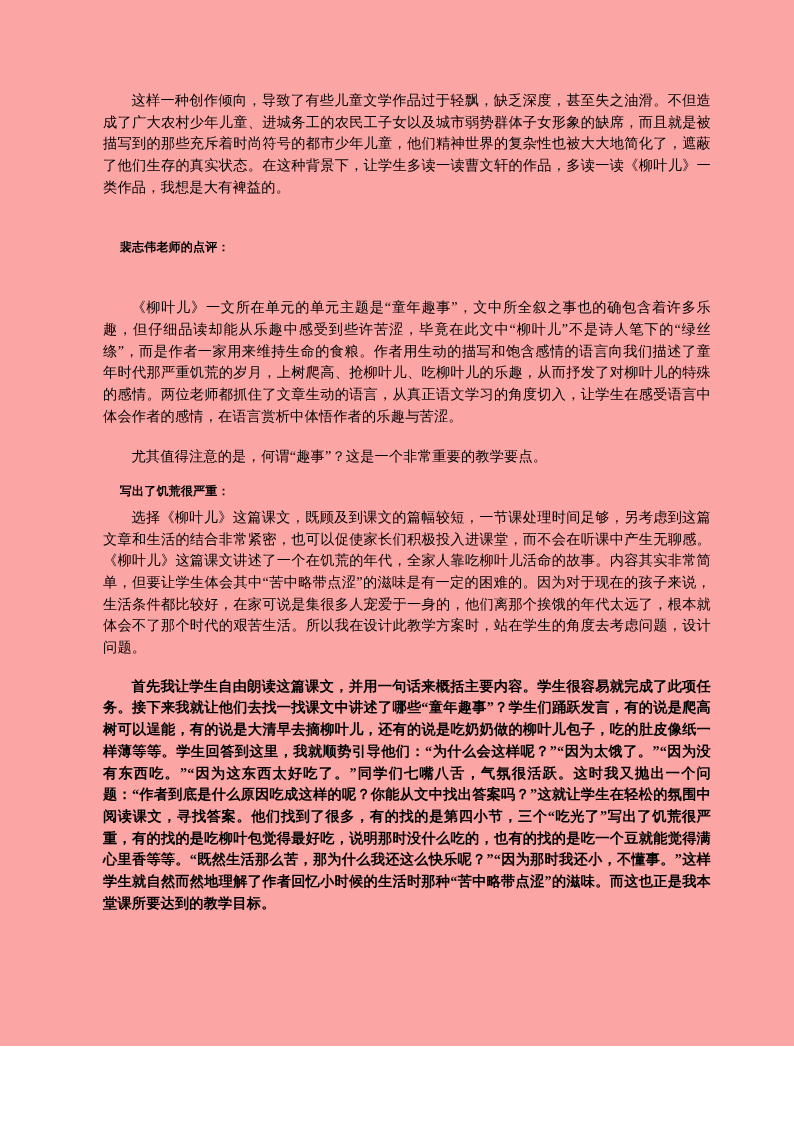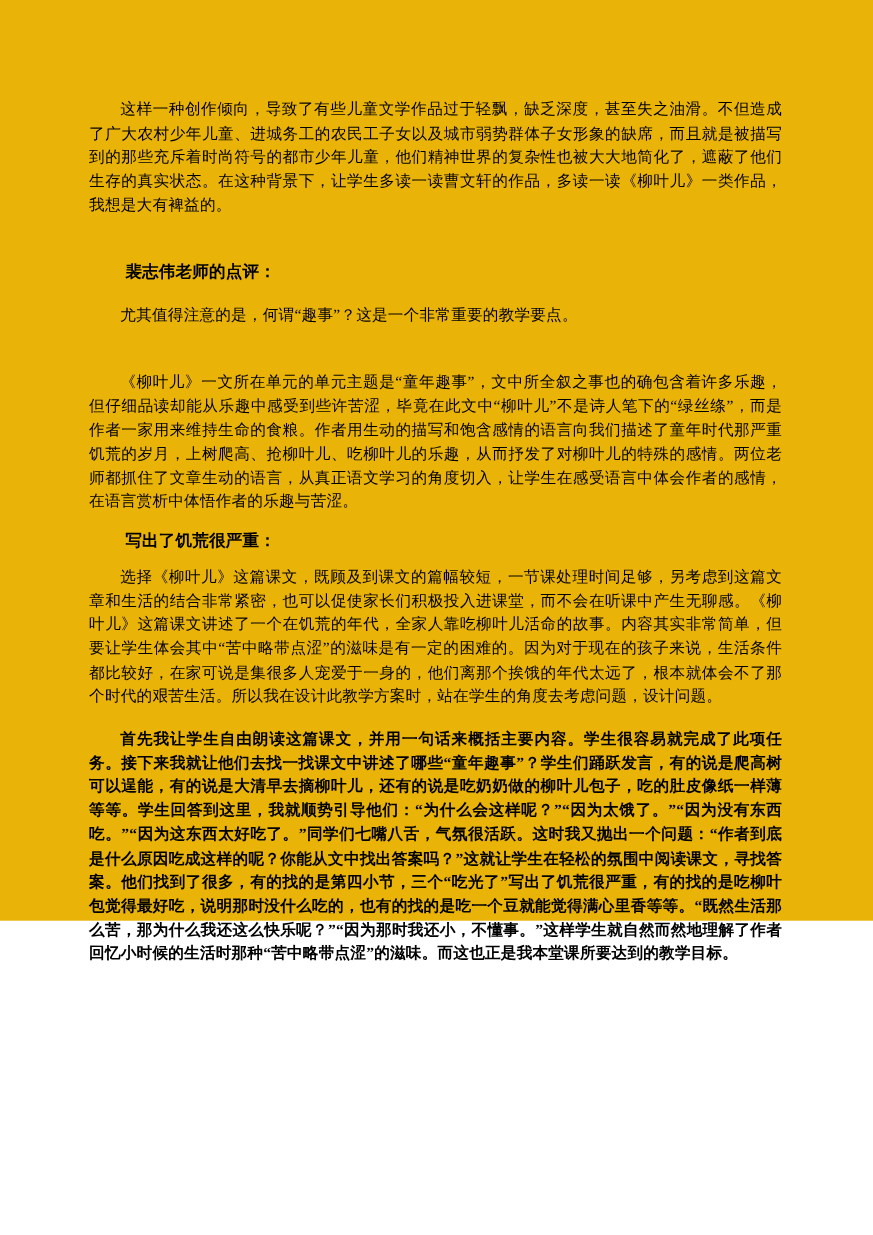--- a/index.html
+++ b/index.html
@@ -10,36 +10,36 @@
     width: 794px;
     height: 1123px;
     background: #ffffff;
     color: #000000;
     font-family: "Liberation Serif", "DejaVu Serif", serif;
     overflow: hidden;
   }
   .page {
     box-sizing: border-box;
     width: 794px;
-    height: 837px;
-    padding: 90px 83px 0 81px;
-    background: #eab308;
+    height: 1046px;
+    padding: 90px 83px 0 103px;
+    background: #fca5a5;
   }
   .para {
     margin: 0;
     font-size: 14.2px;
     line-height: 21.7px;
     letter-spacing: 0.2px;
     text-align: justify;
     text-indent: 2em;
     word-break: break-all;
   }
   .heading {
-    margin: 12px;
-    font-size: 15px;
+    margin: 0;
+    font-size: 12px;
     line-height: 21.7px;
     letter-spacing: 0.2px;
     font-weight: bold;
     text-indent: 1.4em;
     font-family: "Liberation Sans", "DejaVu Sans", sans-serif;
   }
   .b1 { margin-top: 38px; }
   .b2 { margin-top: 39px; }
   .b3 { margin-top: 19px; }
   .b4 { margin-top: 21px; }
@@ -48,23 +48,23 @@
   .b7 { margin-top: 17px; font-weight: bold; }
 </style>
 </head>
 <body>
 
 <div class="page">
   <p class="para b0">这样一种创作倾向，导致了有些儿童文学作品过于轻飘，缺乏深度，甚至失之油滑。不但造成了广大农村少年儿童、进城务工的农民工子女以及城市弱势群体子女形象的缺席，而且就是被描写到的那些充斥着时尚符号的都市少年儿童，他们精神世界的复杂性也被大大地简化了，遮蔽了他们生存的真实状态。在这种背景下，让学生多读一读曹文轩的作品，多读一读《柳叶儿》一类作品，我想是大有裨益的。</p>
 
   <p class="heading b1">裴志伟老师的点评：</p>
 
+  <p class="para b2">《柳叶儿》一文所在单元的单元主题是“童年趣事”，文中所全叙之事也的确包含着许多乐趣，但仔细品读却能从乐趣中感受到些许苦涩，毕竟在此文中“柳叶儿”不是诗人笔下的“绿丝绦”，而是作者一家用来维持生命的食粮。作者用生动的描写和饱含感情的语言向我们描述了童年时代那严重饥荒的岁月，上树爬高、抢柳叶儿、吃柳叶儿的乐趣，从而抒发了对柳叶儿的特殊的感情。两位老师都抓住了文章生动的语言，从真正语文学习的角度切入，让学生在感受语言中体会作者的感情，在语言赏析中体悟作者的乐趣与苦涩。</p>
+
   <p class="para b3">尤其值得注意的是，何谓“趣事”？这是一个非常重要的教学要点。</p>
-
-  <p class="para b2">《柳叶儿》一文所在单元的单元主题是“童年趣事”，文中所全叙之事也的确包含着许多乐趣，但仔细品读却能从乐趣中感受到些许苦涩，毕竟在此文中“柳叶儿”不是诗人笔下的“绿丝绦”，而是作者一家用来维持生命的食粮。作者用生动的描写和饱含感情的语言向我们描述了童年时代那严重饥荒的岁月，上树爬高、抢柳叶儿、吃柳叶儿的乐趣，从而抒发了对柳叶儿的特殊的感情。两位老师都抓住了文章生动的语言，从真正语文学习的角度切入，让学生在感受语言中体会作者的感情，在语言赏析中体悟作者的乐趣与苦涩。</p>
 
 
   <p class="heading b5">写出了饥荒很严重：</p>
 
   <p class="para b6">选择《柳叶儿》这篇课文，既顾及到课文的篇幅较短，一节课处理时间足够，另考虑到这篇文章和生活的结合非常紧密，也可以促使家长们积极投入进课堂，而不会在听课中产生无聊感。《柳叶儿》这篇课文讲述了一个在饥荒的年代，全家人靠吃柳叶儿活命的故事。内容其实非常简单，但要让学生体会其中“苦中略带点涩”的滋味是有一定的困难的。因为对于现在的孩子来说，生活条件都比较好，在家可说是集很多人宠爱于一身的，他们离那个挨饿的年代太远了，根本就体会不了那个时代的艰苦生活。所以我在设计此教学方案时，站在学生的角度去考虑问题，设计问题。</p>
 
   <p class="para b7">首先我让学生自由朗读这篇课文，并用一句话来概括主要内容。学生很容易就完成了此项任务。接下来我就让他们去找一找课文中讲述了哪些“童年趣事”？学生们踊跃发言，有的说是爬高树可以逞能，有的说是大清早去摘柳叶儿，还有的说是吃奶奶做的柳叶儿包子，吃的肚皮像纸一样薄等等。学生回答到这里，我就顺势引导他们：“为什么会这样呢？”“因为太饿了。”“因为没有东西吃。”“因为这东西太好吃了。”同学们七嘴八舌，气氛很活跃。这时我又抛出一个问题：“作者到底是什么原因吃成这样的呢？你能从文中找出答案吗？”这就让学生在轻松的氛围中阅读课文，寻找答案。他们找到了很多，有的找的是第四小节，三个“吃光了”写出了饥荒很严重，有的找的是吃柳叶包觉得最好吃，说明那时没什么吃的，也有的找的是吃一个豆就能觉得满心里香等等。“既然生活那么苦，那为什么我还这么快乐呢？”“因为那时我还小，不懂事。”这样学生就自然而然地理解了作者回忆小时候的生活时那种“苦中略带点涩”的滋味。而这也正是我本堂课所要达到的教学目标。</p>
 </div>
 
 </body></html>

